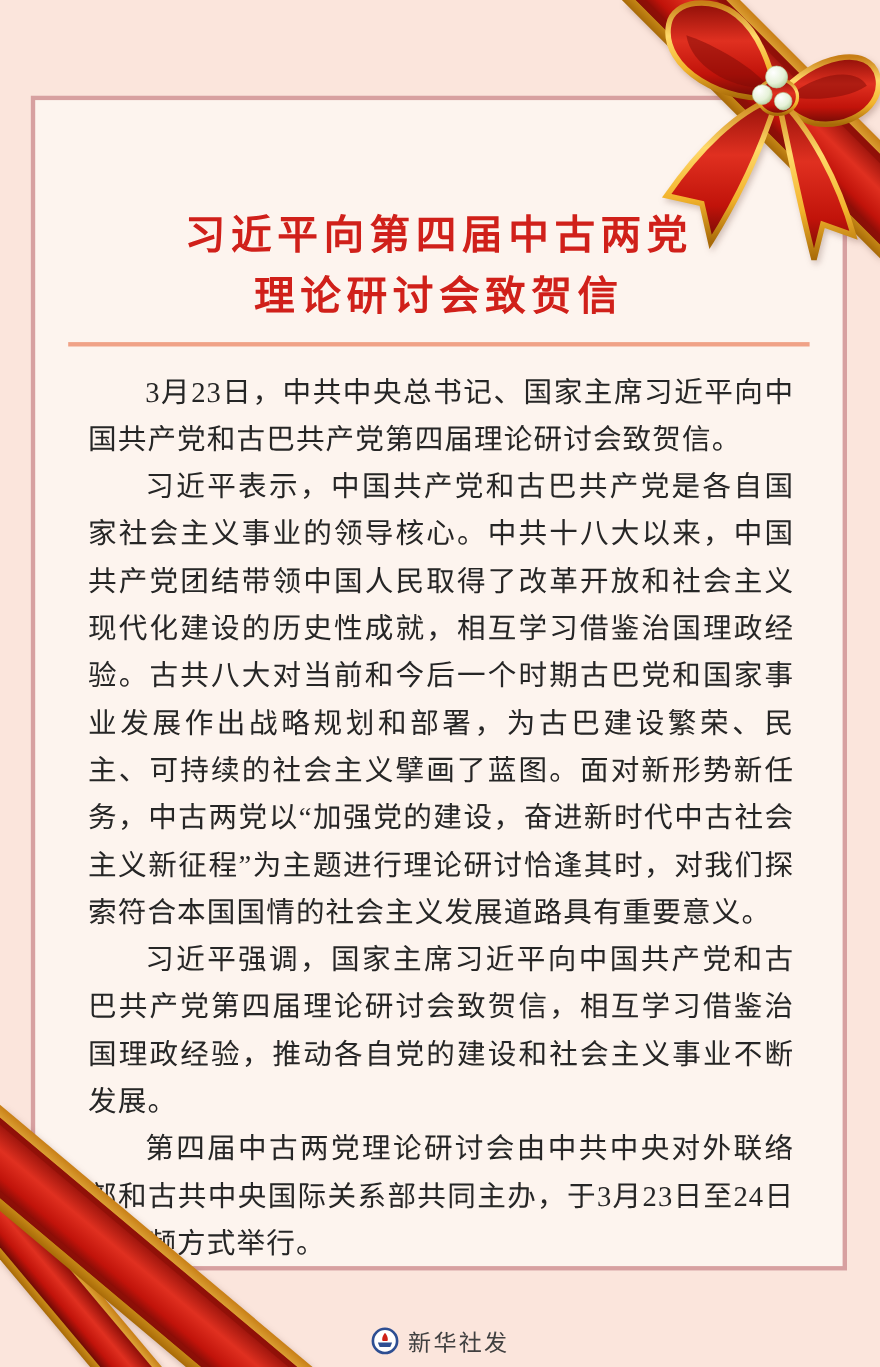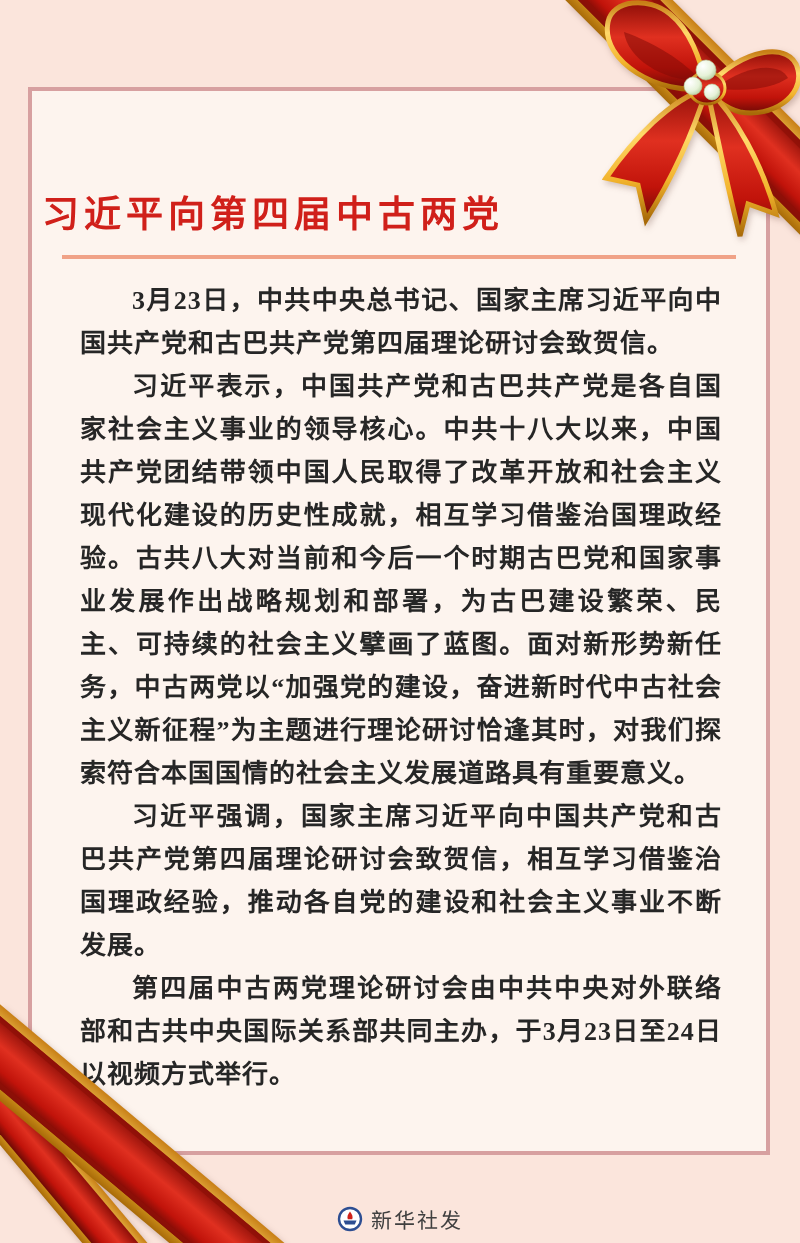--- a/index.html
+++ b/index.html
@@ -14,42 +14,41 @@
     position:absolute;
     left:28px;top:87px;
     width:742px;height:1068px;
     box-sizing:border-box;
     background:#fdf4ee;
     border:4px solid #d7a0a0;
     box-shadow:inset 0 0 0 2px #fdf4ee;
   }
   .title{
     margin:96px 10px 0;
-    text-align:left;
+    text-align:center;
     color:#d0201a;
     font-size:37px;
     font-weight:bold;
     line-height:56px;
     letter-spacing:5px;
   }
   .title .tline{display:block;}
   .divider{
     height:4px;
     background:#f0a287;
     margin:12px 30px 0 30px;
     border:none;
   }
   .content{
     margin:20px 44px 0 48px;
     font-size:26px;
     line-height:43px;
     color:#262626;
     letter-spacing:1px;
     text-align:justify;
-    font-weight:bold;
   }
   .content p{margin:0;text-indent:2em;}
   .footer{
     position:absolute;
     left:0;right:0;top:1204px;
     display:flex;
     justify-content:center;
     align-items:center;
     gap:8px;
   }
@@ -64,20 +63,21 @@
   .ribbon-bl{left:0;top:993px;}
 </style>
 </head>
 <body>
 
 <div class="page">
 
   <div class="card">
     <h1 class="title">
       <span class="tline">习近平向第四届中古两党</span>
+      <span class="tline">理论研讨会致贺信</span>
     </h1>
     <hr class="divider">
     <div class="content">
       <p>3月23日，中共中央总书记、国家主席习近平向中国共产党和古巴共产党第四届理论研讨会致贺信。</p>
       <p>习近平表示，中国共产党和古巴共产党是各自国家社会主义事业的领导核心。中共十八大以来，中国共产党团结带领中国人民取得了改革开放和社会主义现代化建设的历史性成就，相互学习借鉴治国理政经验。古共八大对当前和今后一个时期古巴党和国家事业发展作出战略规划和部署，为古巴建设繁荣、民主、可持续的社会主义擘画了蓝图。面对新形势新任务，中古两党以“加强党的建设，奋进新时代中古社会主义新征程”为主题进行理论研讨恰逢其时，对我们探索符合本国国情的社会主义发展道路具有重要意义。</p>
       <p>习近平强调，国家主席习近平向中国共产党和古巴共产党第四届理论研讨会致贺信，相互学习借鉴治国理政经验，推动各自党的建设和社会主义事业不断发展。</p>
       <p>第四届中古两党理论研讨会由中共中央对外联络部和古共中央国际关系部共同主办，于3月23日至24日以视频方式举行。</p>
     </div>
   </div>
 

